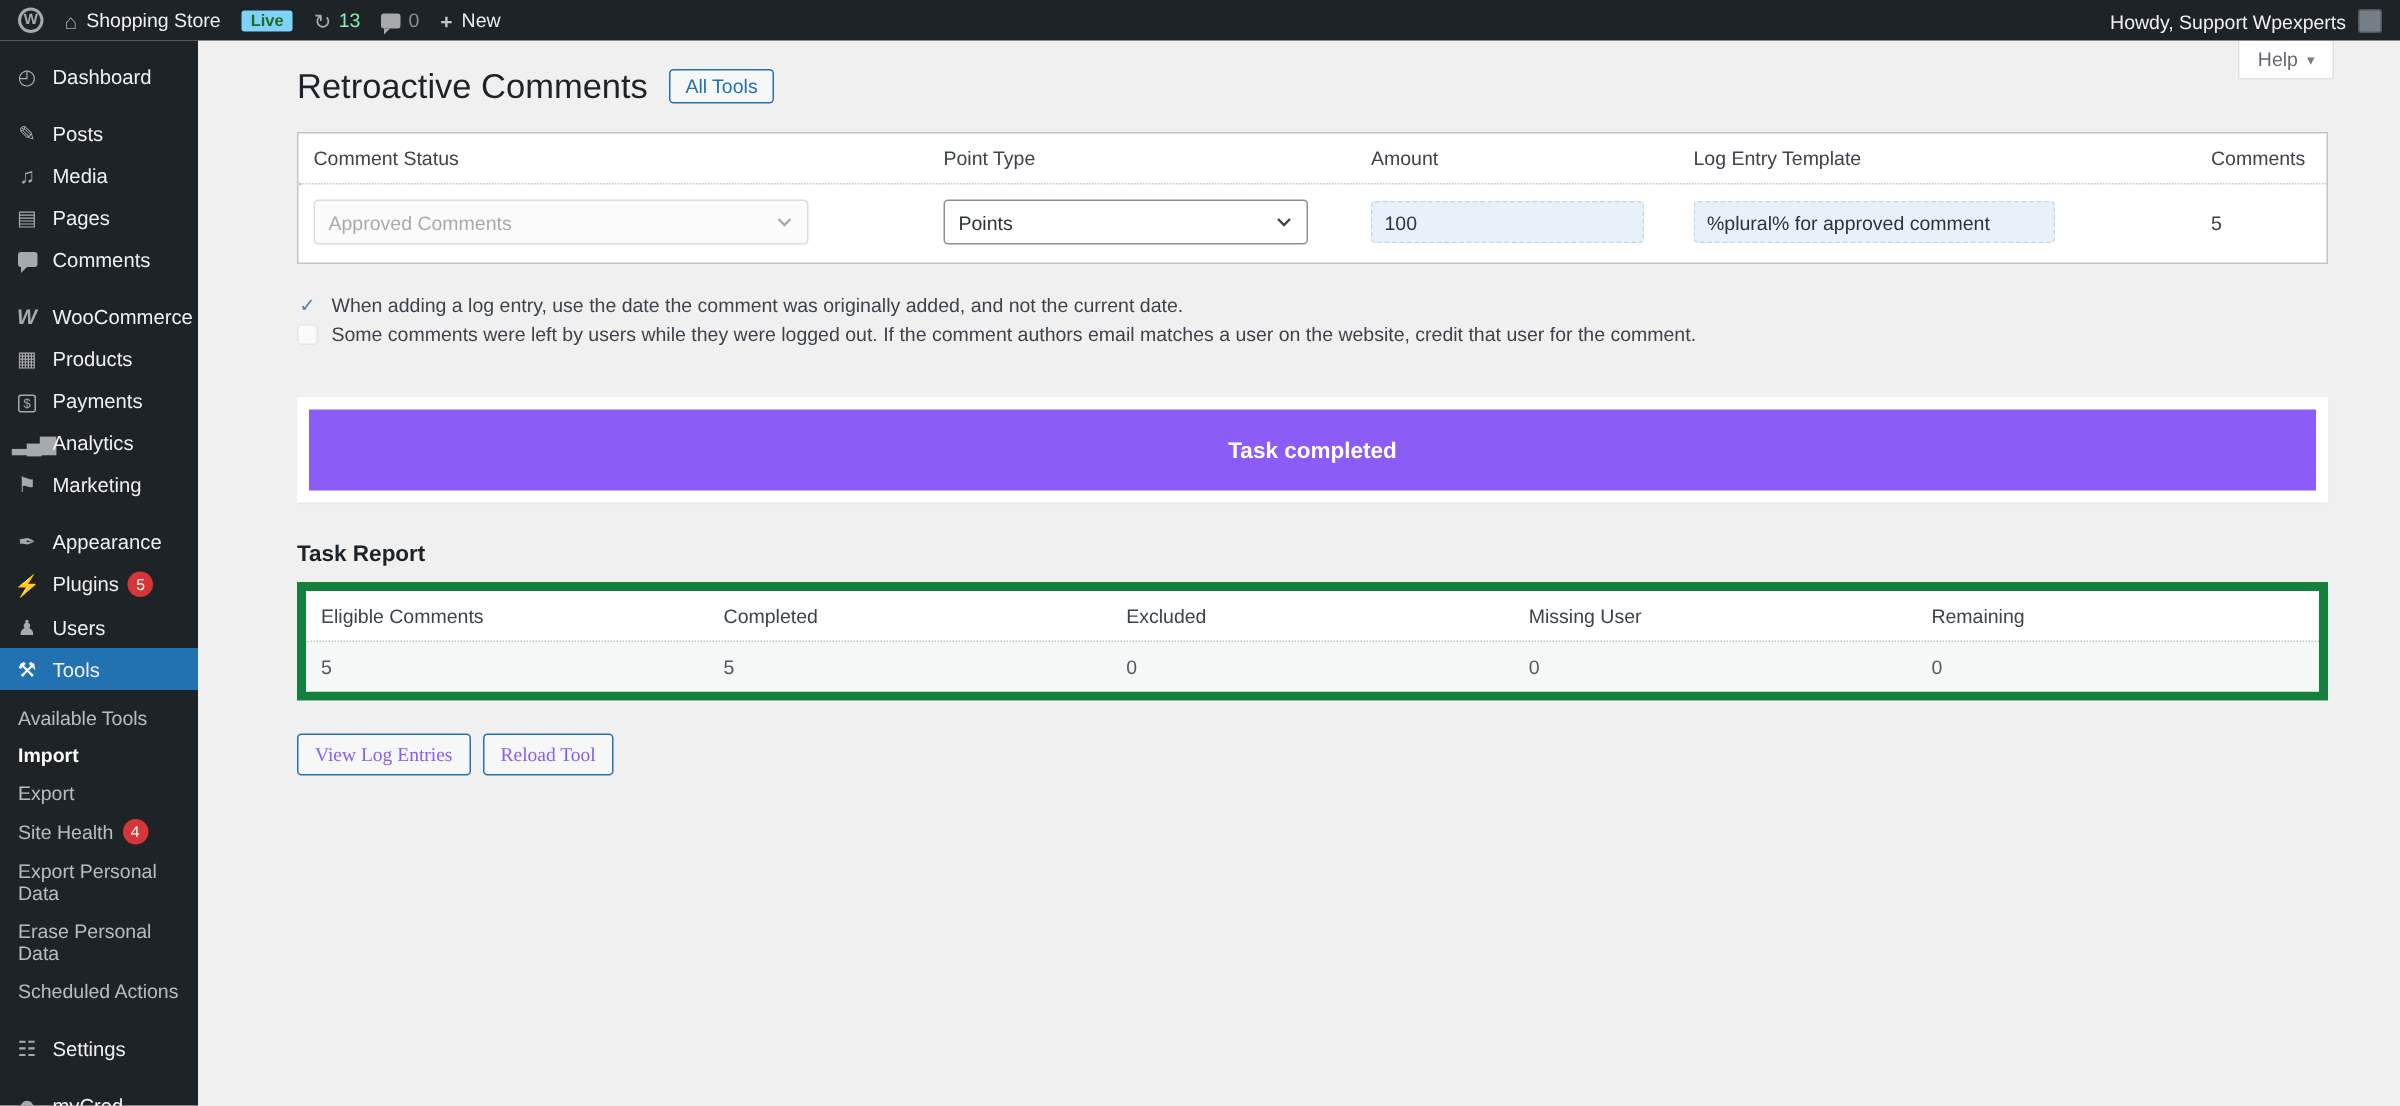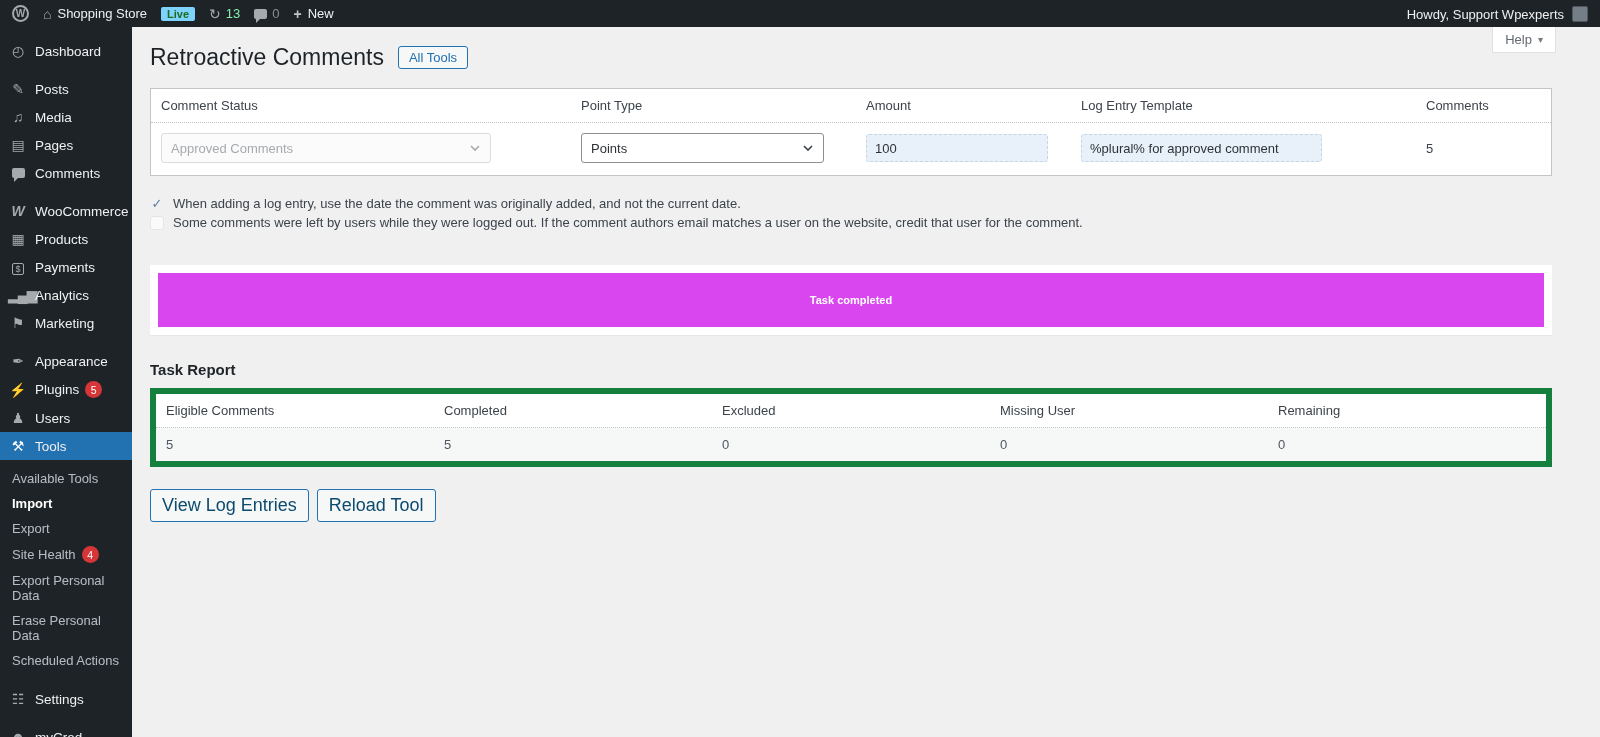--- a/index.html
+++ b/index.html
@@ -39,21 +39,21 @@
   .submenu { padding:6px 0 12px 0; }
   .sm-item { padding:5px 8px 5px 12px; font-size:13px; color:rgba(240,246,252,0.72); cursor:pointer;
     display:flex; align-items:center; }
   .sm-item.current { color:#fff; font-weight:bold; }
   .ico-bars { font-size:9px; letter-spacing:-1px; }
   .ico-box { display:inline-block; border:1.5px solid #a7aaad; border-radius:2px; font-size:9px; line-height:10px;
     padding:0 2px; color:#a7aaad; }
   .ico-woo { font-weight:bold; font-style:italic; font-size:13px; }
 
   
-  .content { position:absolute; top:27px; left:132px; width:1468px; height:710px; background:#f0f0f1; overflow:hidden; }
+  .content { position:absolute; top:27px; left:132px; width:1468px; height:710px; background:#f0f0f1; overflow:hidden;padding-left:48px; }
   .help-tab { position:absolute; top:0; right:44px; background:#fff; border:1px solid #e0e0e0; border-top:none;
     border-radius:0 0 2px 2px; padding:5px 12px; font-size:13px; color:#646970; cursor:pointer;
     display:flex; align-items:center; gap:6px; }
   .help-caret { font-size:10px; color:#787c82; }
   .main { padding:16px 48px 0 18px; }
   .title-row { display:flex; align-items:center; gap:14px; }
   h1.page-title { font-size:23px; font-weight:400; color:#1d2327; line-height:29px; }
   .btn-outline { font-size:13px; color:#2271b1; background:#f6f7f7; border:1px solid #2271b1; border-radius:3px;
     padding:3px 10px; cursor:pointer; font-family:inherit; }
   .notice { margin-top:14px; background:#fff; border:1px solid #c3c4c7; border-left:4px solid #72aee6;
@@ -77,32 +77,32 @@
 
   
   .cb-rows { margin-top:20px; }
   .cb-row { display:flex; align-items:flex-start; margin-bottom:3px; font-size:13px; color:#3c434a; line-height:16px; }
   .cb { width:14px; height:14px; flex:none; margin-right:9px; margin-top:1px; border-radius:3px; cursor:pointer; }
   .cb.checked { color:#5b7da5; font-size:13px; line-height:14px; text-align:center; }
   .cb.empty { background:#fafafa; border:1px solid #e3e5e8; }
 
   
   .panel { margin-top:34px; background:#fff; padding:8px; box-shadow:0 1px 1px rgba(0,0,0,.04); }
-  .banner { height:54px; background:#d946ef; color:#fff; display:flex; align-items:center; justify-content:center;
-    font-size:11px; font-weight:bold; }
+  .banner { height:54px; background:#8b5cf6; color:#fff; display:flex; align-items:center; justify-content:center;
+    font-size:15px; font-weight:bold; }
 
   
   .report-h { margin-top:26px; font-size:15px; font-weight:bold; color:#1d2327; }
   .rtable { margin-top:10px; background:#fff; border:6px solid #15803d; }
   .rtable .trow { background:#f6f7f7; }
   .rtable .td { padding:9px 10px; color:#50575e; }
 
   .btn-row { margin-top:22px; display:flex; gap:8px; }
-  .btn-secondary { font-size:18px; color:#0c4a6e; background:#f6f7f7; border:1px solid #2271b1;
-    border-radius:3px; padding:5px 11px; cursor:pointer; font-family:Liberation Sans, sans-serif; }
+  .btn-secondary { font-size:13px; color:#8b5cf6; background:#f6f7f7; border:1px solid #2271b1;
+    border-radius:3px; padding:5px 11px; cursor:pointer; font-family:Liberation Serif, serif; }
 </style>
 </head>
 <body>
 
 <div class="admin-bar">
   <div class="ab-item">
     <span class="wp-logo">W</span>
   </div>
   <div class="ab-item">
     <span class="glyph">⌂</span>

